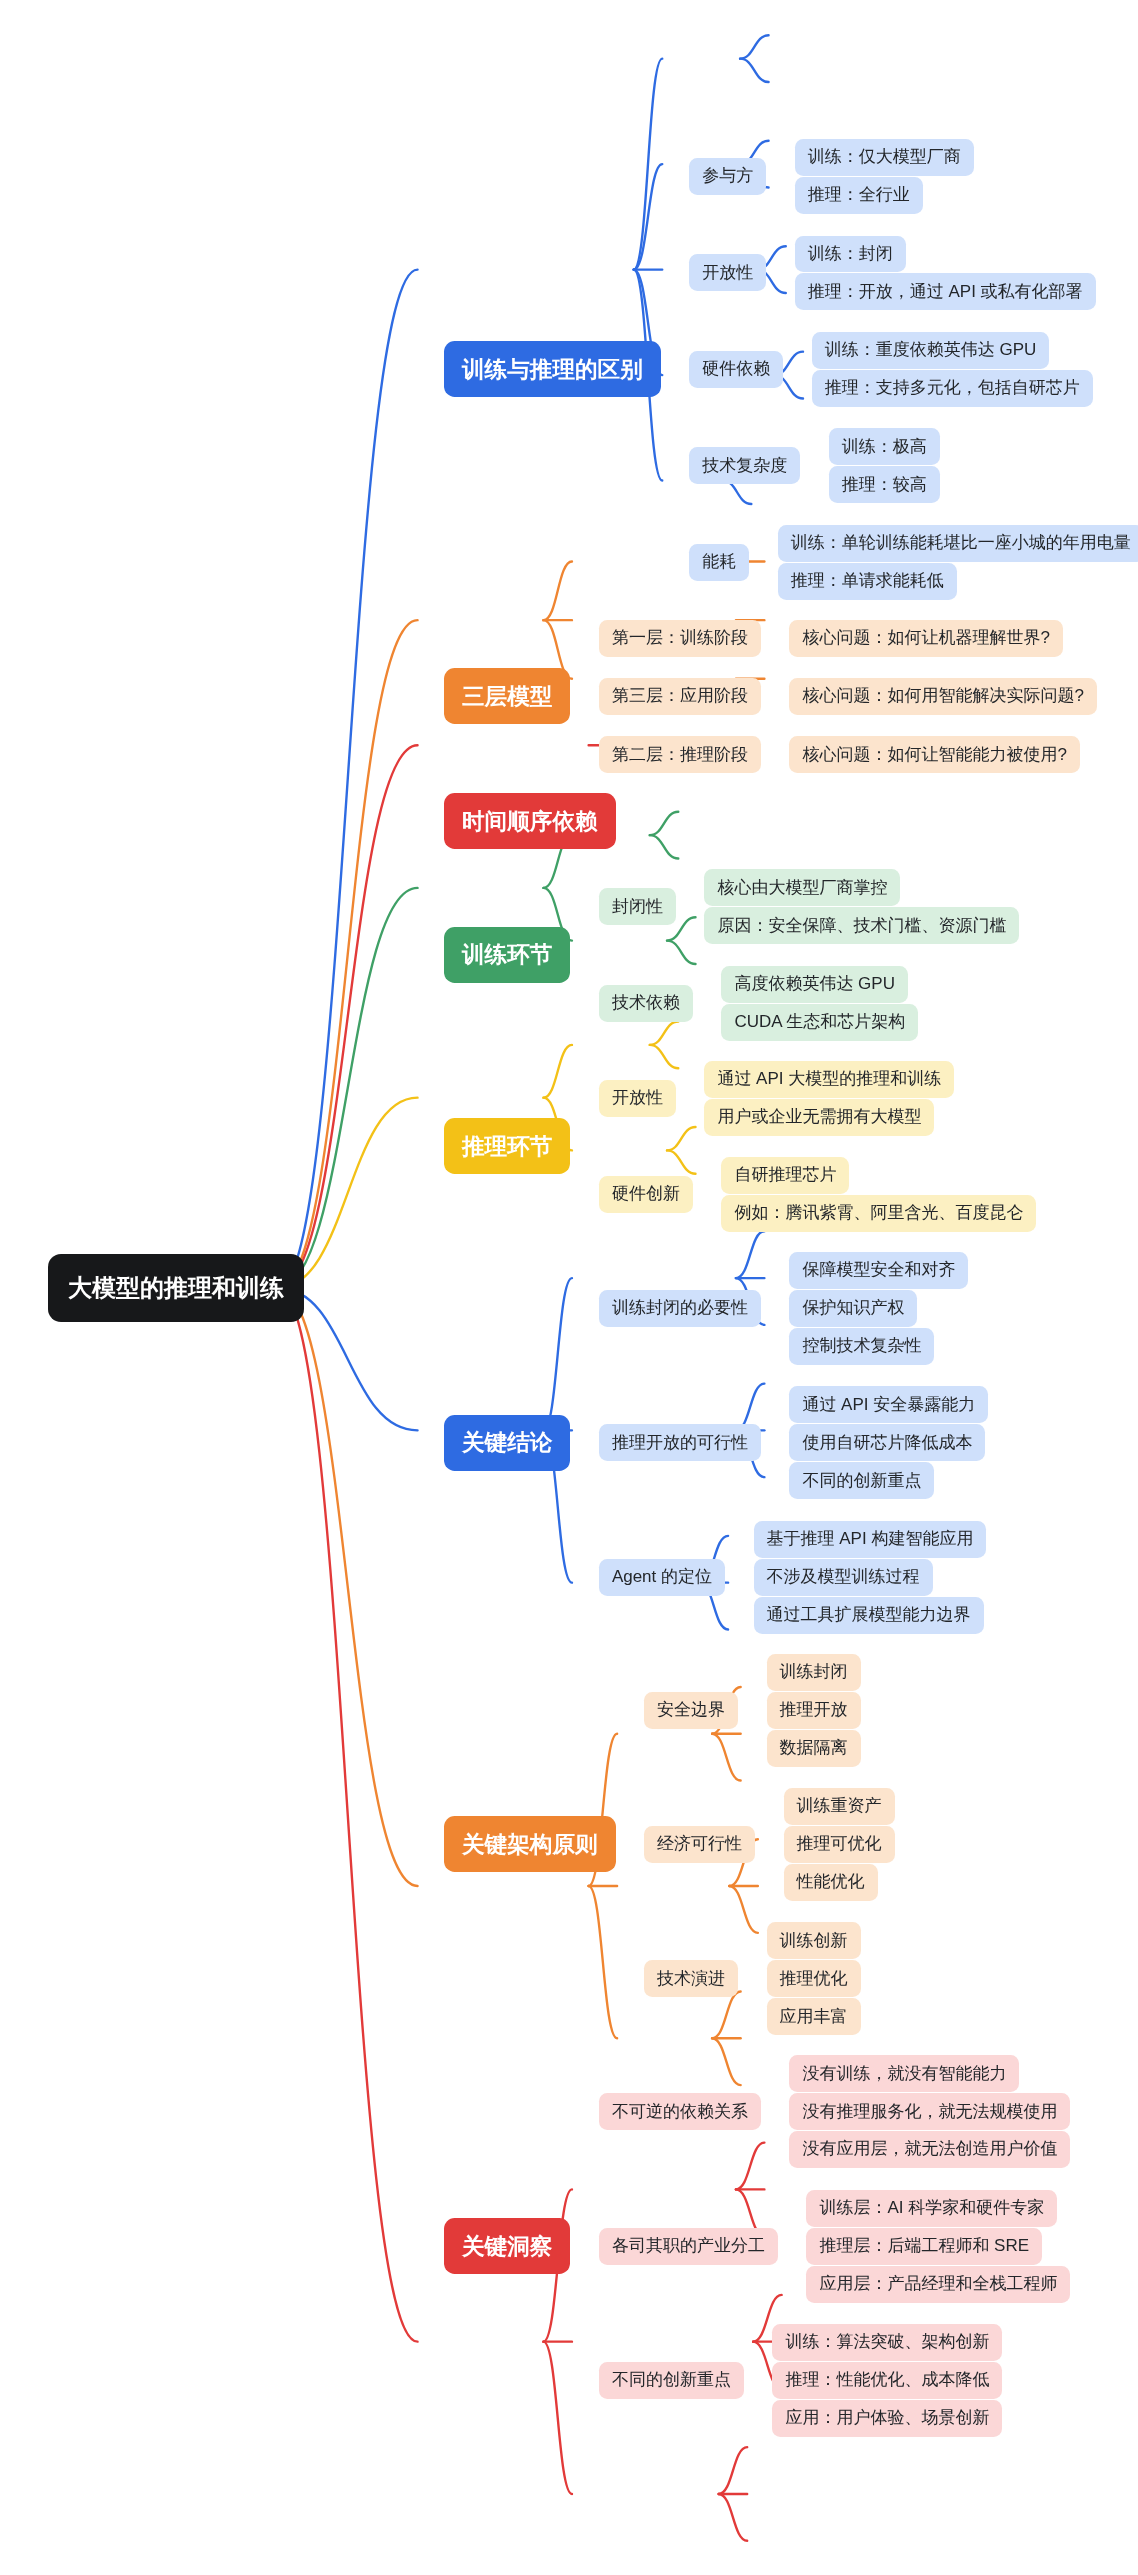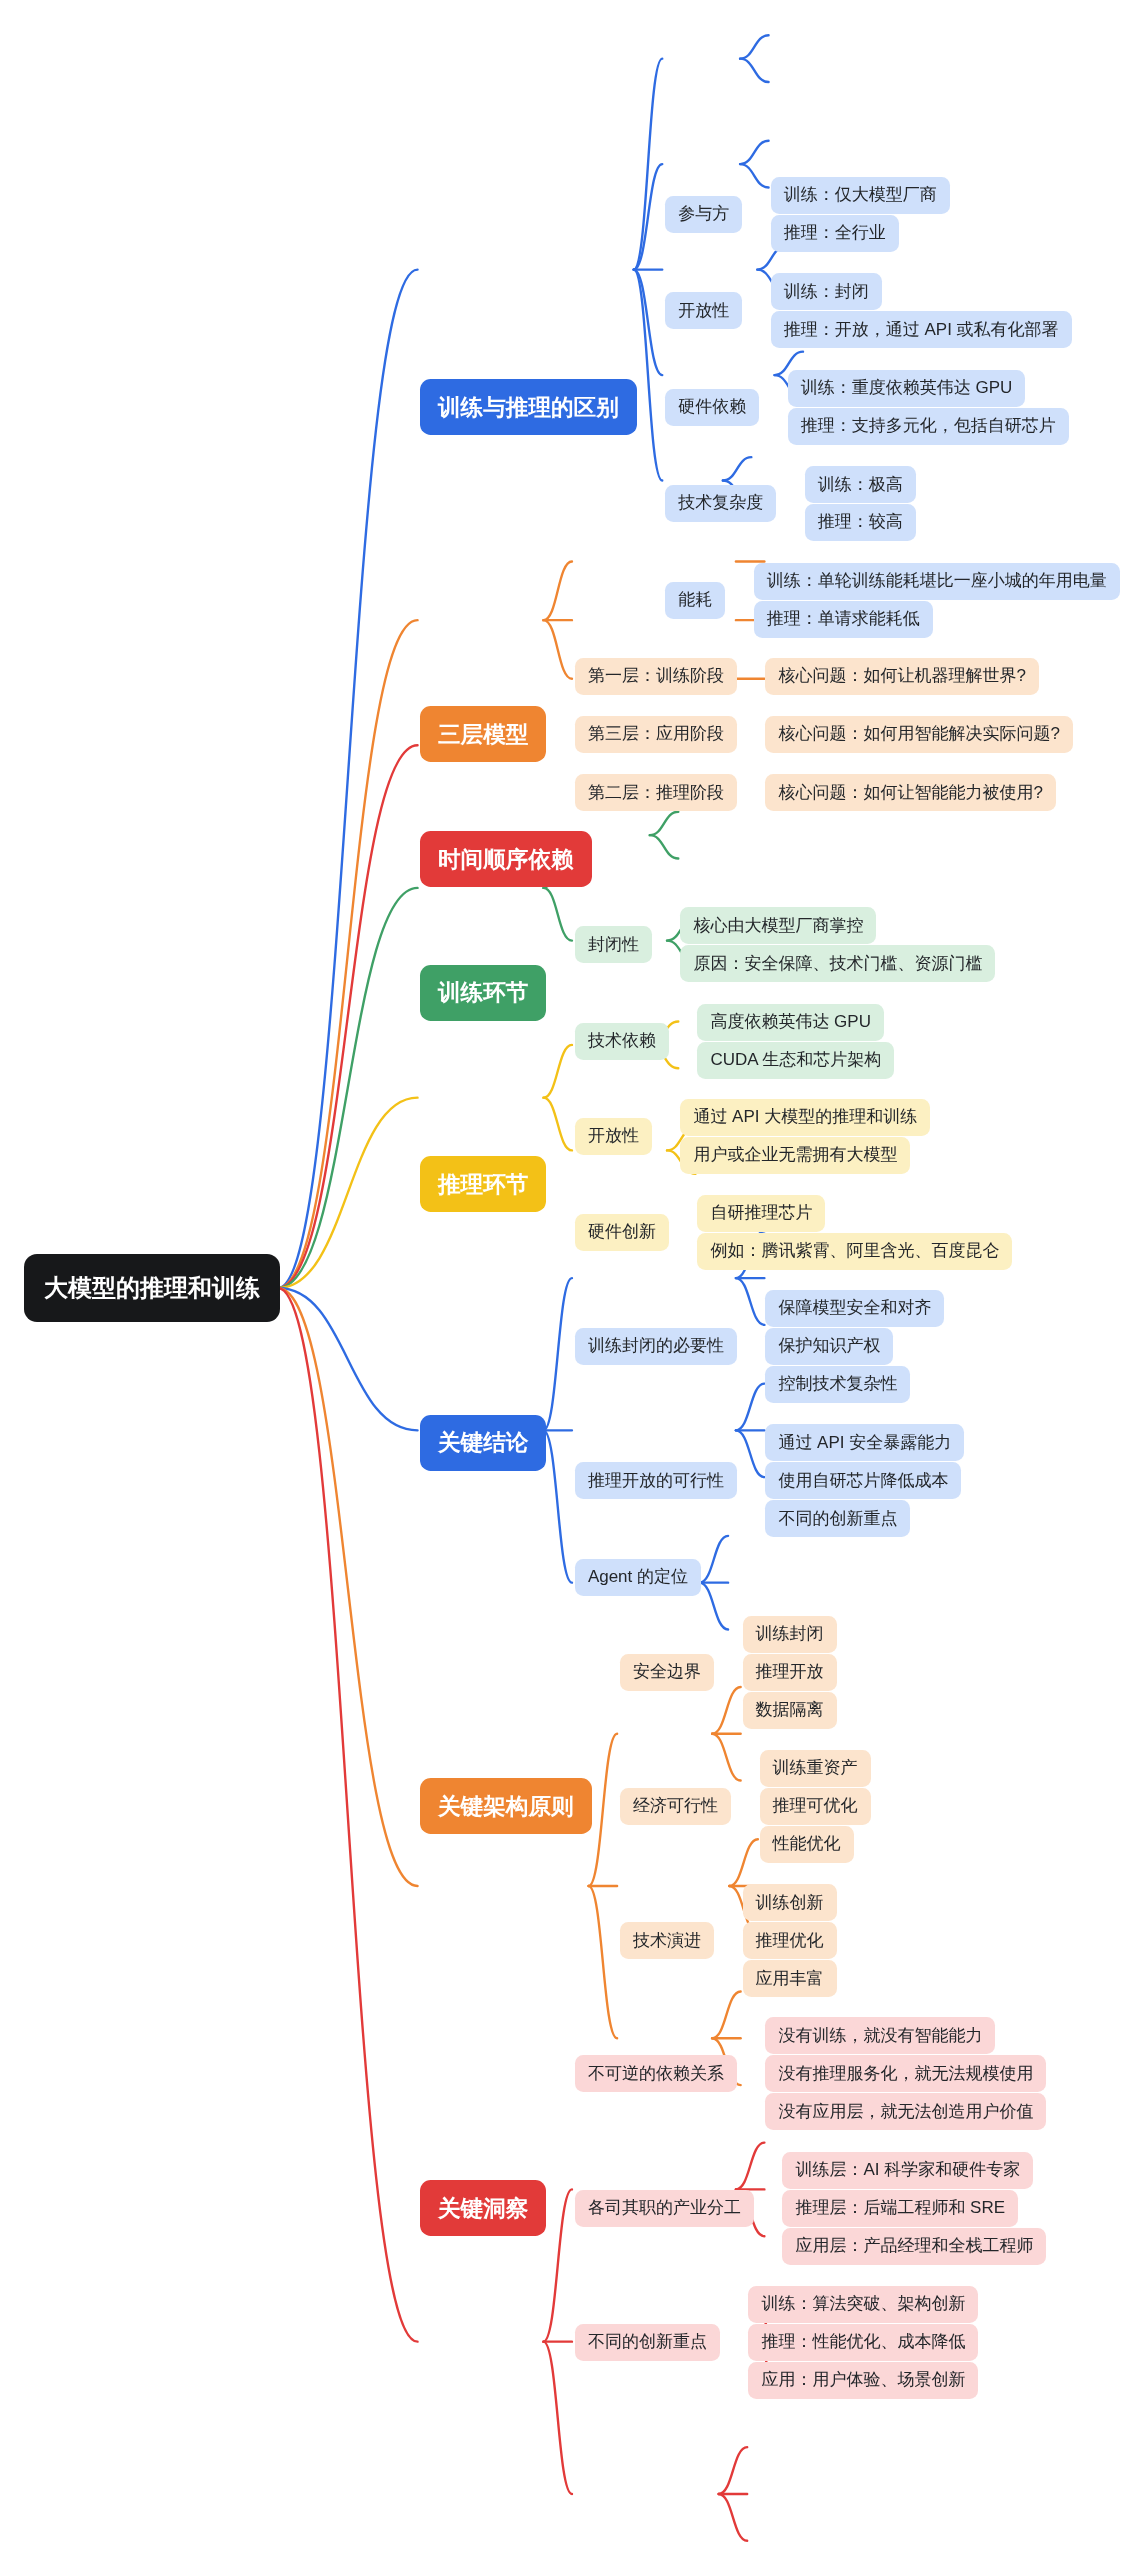--- a/index.html
+++ b/index.html
@@ -19,21 +19,21 @@
   .row{display:flex;align-items:center;}
   .node{
     position:relative;z-index:2;
     white-space:nowrap;
     box-sizing:border-box;
   }
   .n-root{
     background:var(--c,#17181a);
     color:#ffffff;
     font-size:24px;font-weight:bold;
-    padding:18px 20px;border-radius:13px;
+    padding:18px 20px;border-radius:13px;margin-left:24px;
   }
   .n-branch{
     background:var(--c);
     color:#ffffff;
     font-size:22.6px;font-weight:bold;
     padding:12.5px 18px;border-radius:10.7px;
   }
   .n-leaf{
     background:var(--tint);
     color:#23262a;
@@ -305,20 +305,31 @@
                   <div class="row lvl3">
                     <div class="node n-leaf" style="--c: #2e6be2; --tint: #cfe0fb;">使用自研芯片降低成本</div>
                   </div>
                   <div class="row lvl3">
                     <div class="node n-leaf" style="--c: #2e6be2; --tint: #cfe0fb;">不同的创新重点</div>
                   </div>
                 </div>
               </div>
               <div class="row lvl2">
                 <div class="node n-leaf" style="--c: #2e6be2; --tint: #cfe0fb;">Agent 的定位</div>
+                <div class="children lvl2">
+                  <div class="row lvl3">
+                    <div class="node n-leaf" style="--c: #2e6be2; --tint: #cfe0fb;">基于推理 API 构建智能应用</div>
+                  </div>
+                  <div class="row lvl3">
+                    <div class="node n-leaf" style="--c: #2e6be2; --tint: #cfe0fb;">不涉及模型训练过程</div>
+                  </div>
+                  <div class="row lvl3">
+                    <div class="node n-leaf" style="--c: #2e6be2; --tint: #cfe0fb;">通过工具扩展模型能力边界</div>
+                  </div>
+                </div>
               </div>
             </div>
           </div>
           <div class="row lvl1">
             <div class="node n-branch" style="--c: #ef8531; --tint: #fce4cd;">关键架构原则</div>
             <div class="children lvl1">
               <div class="row lvl2">
                 <div class="node n-leaf" style="--c: #ef8531; --tint: #fce4cd;">安全边界</div>
                 <div class="children lvl2">
                   <div class="row lvl3">

